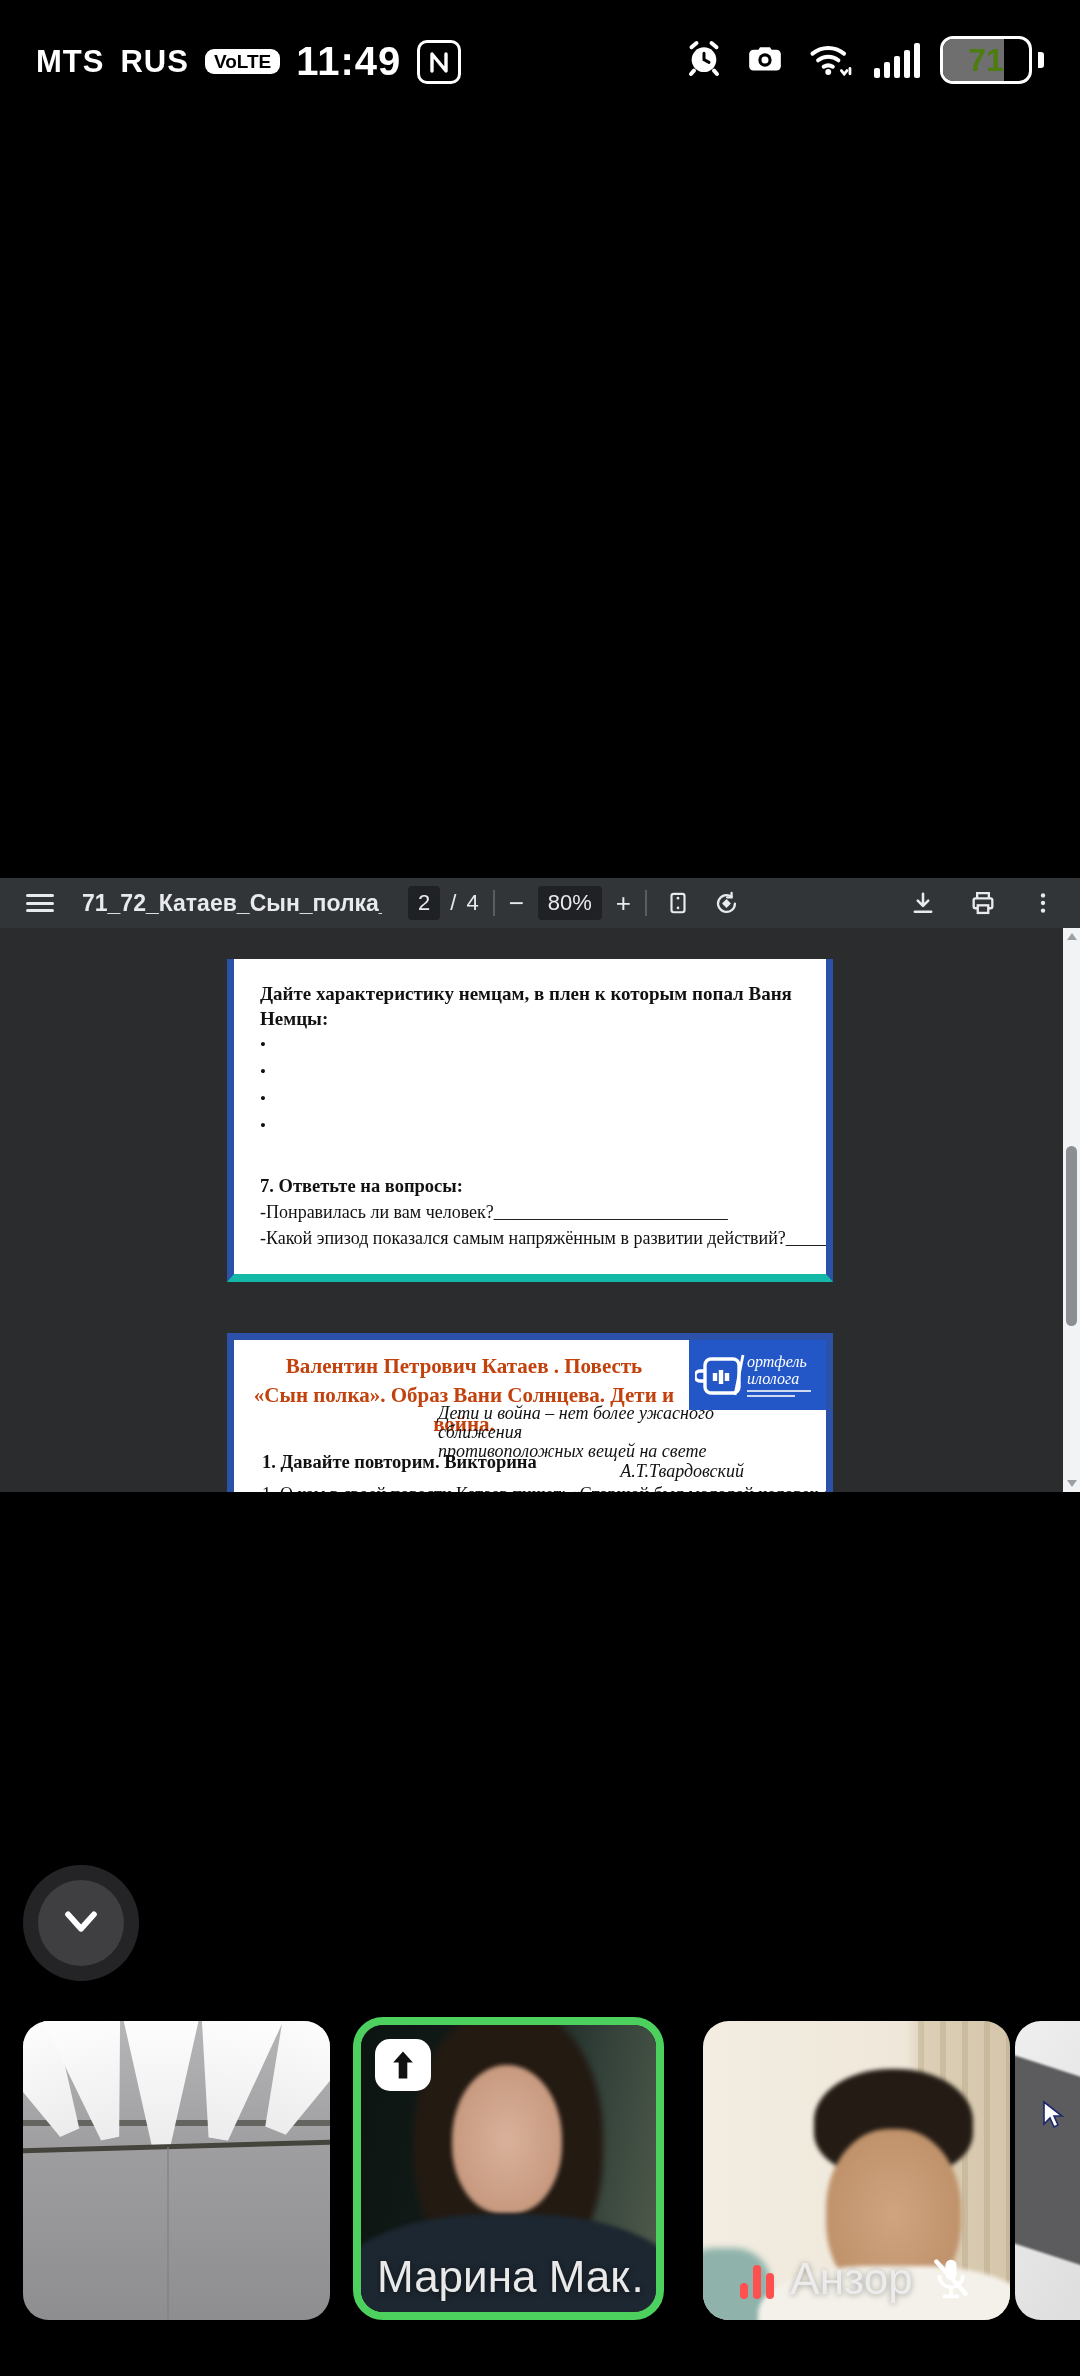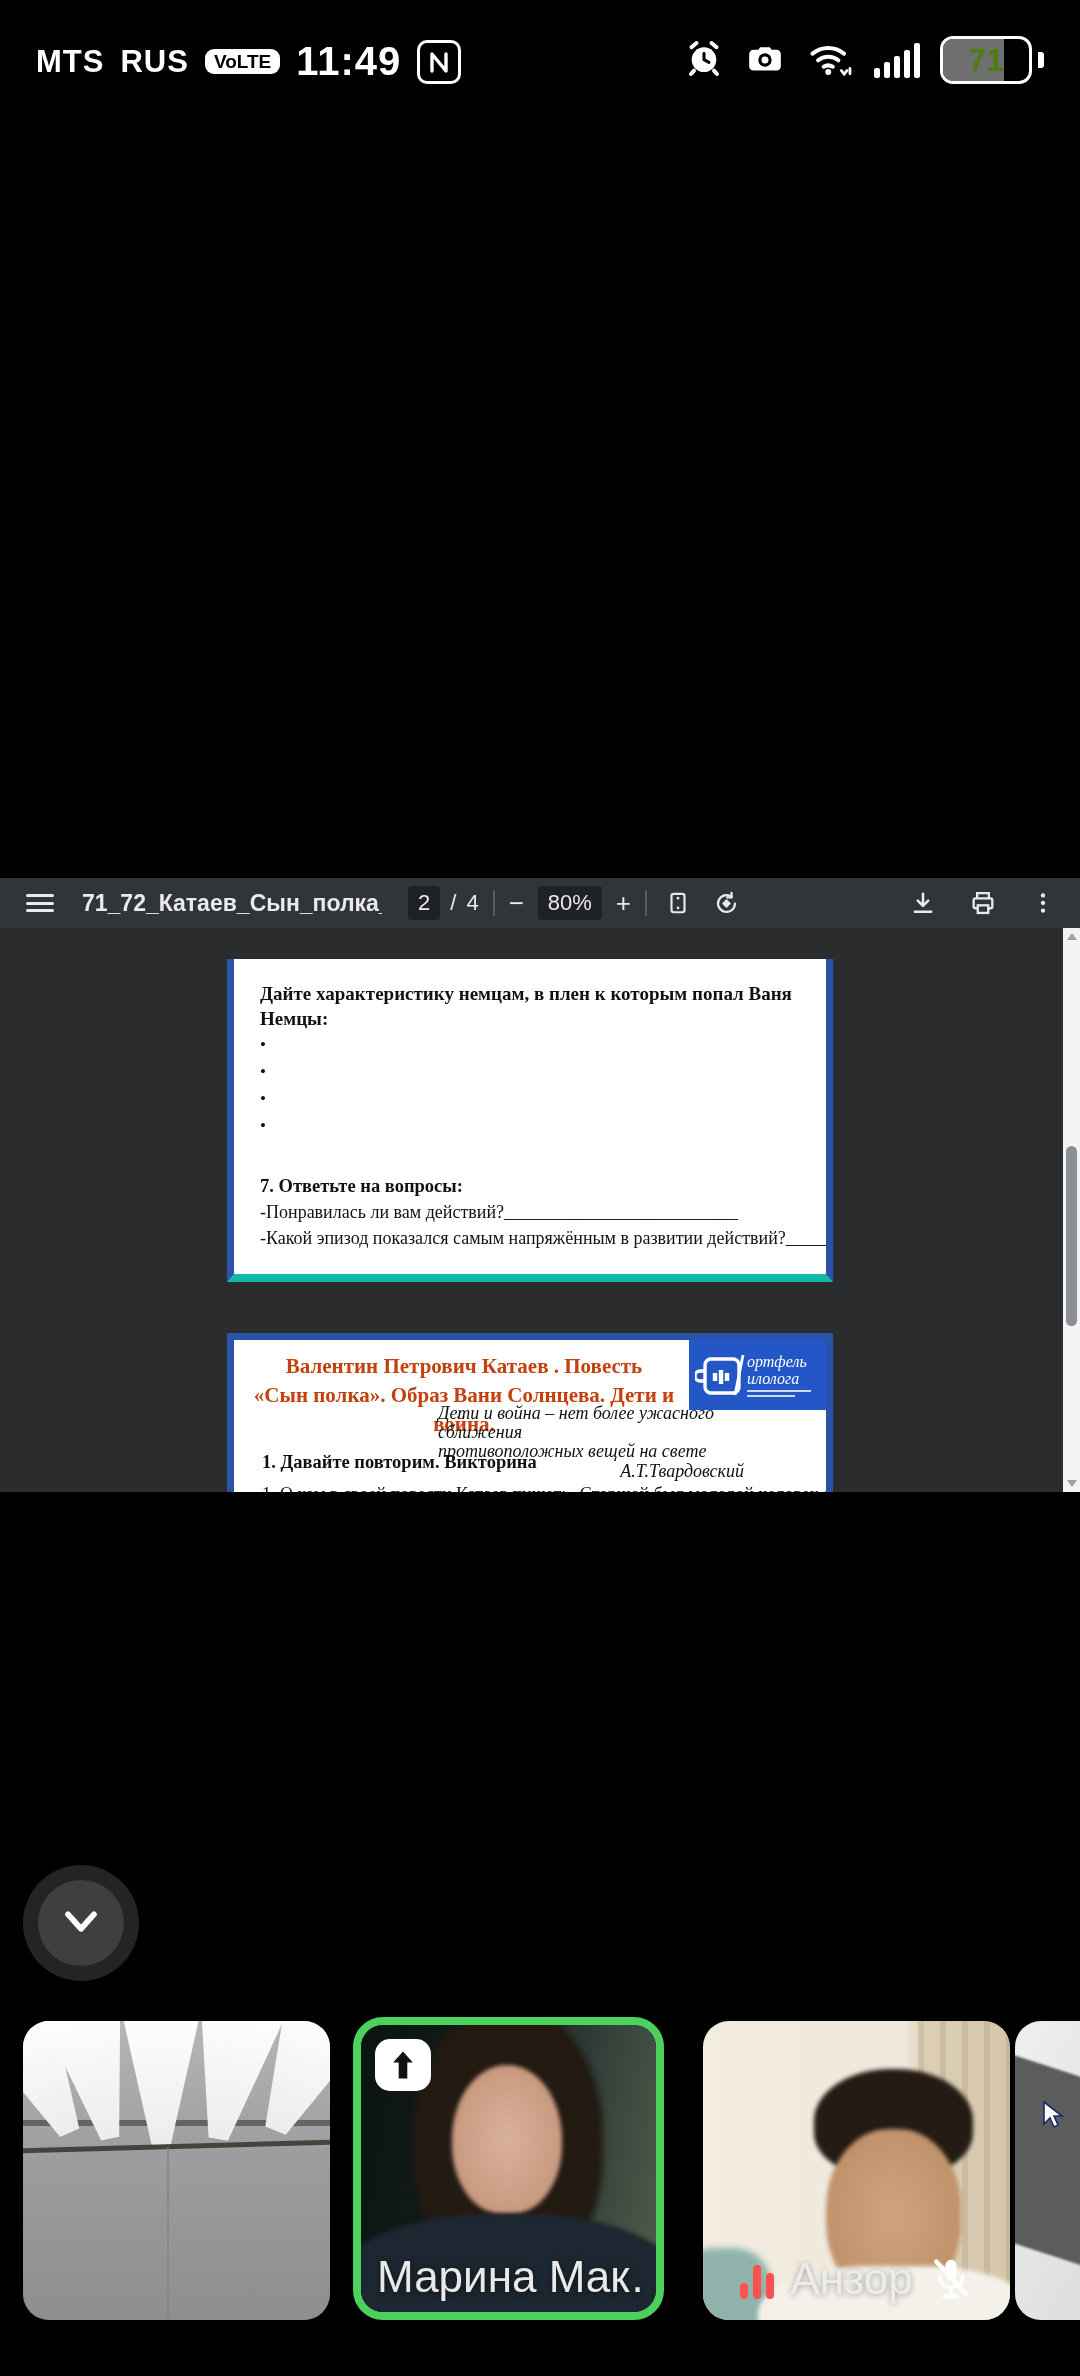--- a/index.html
+++ b/index.html
@@ -238,21 +238,21 @@
   <div id="pdf-canvas">
 
     <div class="pdf-page" id="page1">
       <div class="h">Дайте характеристику немцам, в плен к которым попал Ваня</div>
       <div class="h">Немцы:</div>
       <div class="bullet">•</div>
       <div class="bullet">•</div>
       <div class="bullet">•</div>
       <div class="bullet">•</div>
       <div class="qh">7. Ответьте на вопросы:</div>
-      <div class="q">-Понравилась ли вам действий?__________________________</div>
+      <div class="q">-Понравилась ли вам человек?__________________________</div>
       <div class="q">-Какой эпизод показался самым напряжённым в развитии  действий?___________</div>
       <div class="q" style="margin-top:8px">____________________________________________________________</div>
 
     </div>
 
     <div class="pdf-page" id="page2">
       <div class="p2-title">
         <div>Валентин Петрович Катаев . Повесть</div>
         <div>«Сын полка». Образ Вани Солнцева. Дети и война.</div>
       </div>

